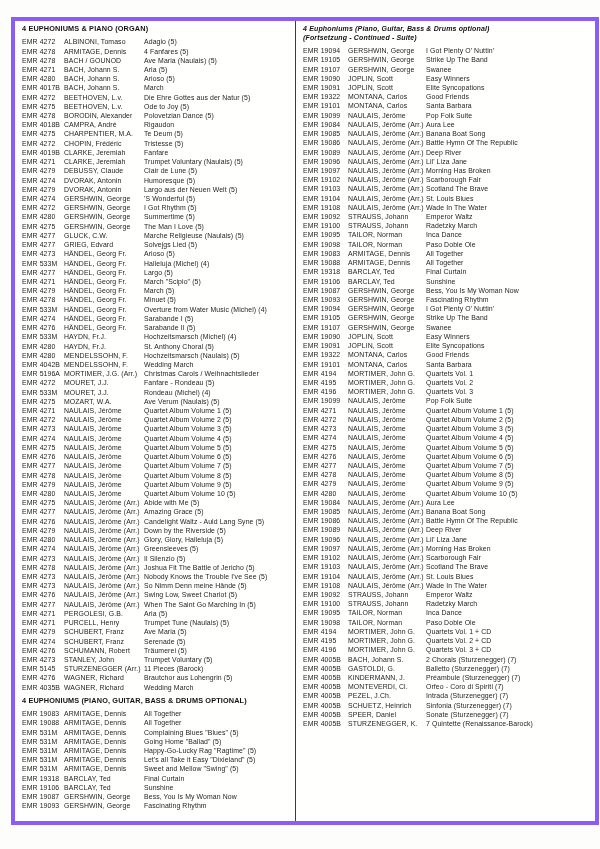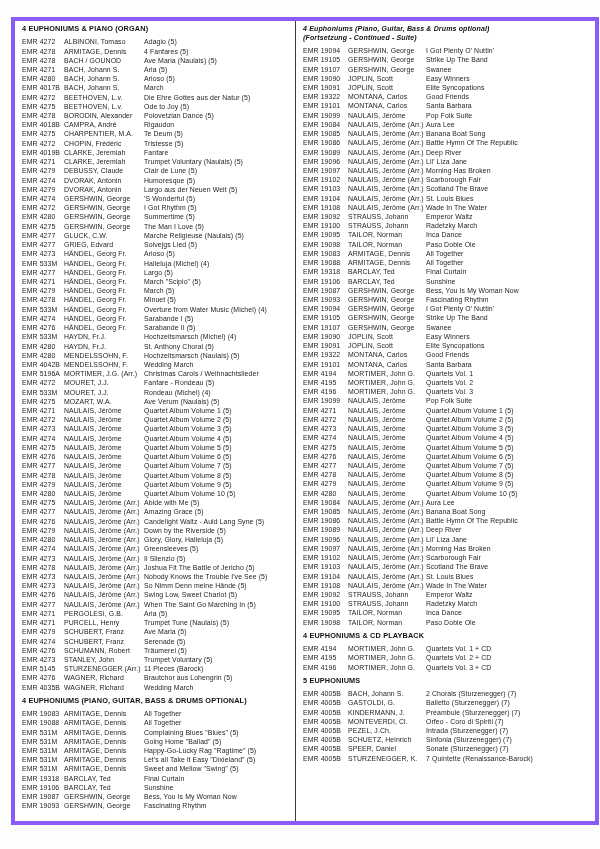--- a/index.html
+++ b/index.html
@@ -792,42 +792,36 @@
           <span class="c-code">EMR 19095</span>
           <span class="c-composer">TAILOR, Norman</span>
           <span class="c-title">Inca Dance</span>
         </div>
         <div class="row">
           <span class="c-code">EMR 19098</span>
           <span class="c-composer">TAILOR, Norman</span>
           <span class="c-title">Paso Doble Ole</span>
         </div>
       </div>
-      <div class="sec-head">
-        <div>4 EUPHONIUMS &amp; CD PLAYBACK</div>
-      </div>
       <div class="rows">
         <div class="row">
           <span class="c-code">EMR 4194</span>
           <span class="c-composer">MORTIMER, John G.</span>
           <span class="c-title">Quartets Vol. 1 + CD</span>
         </div>
         <div class="row">
           <span class="c-code">EMR 4195</span>
           <span class="c-composer">MORTIMER, John G.</span>
           <span class="c-title">Quartets Vol. 2 + CD</span>
         </div>
         <div class="row">
           <span class="c-code">EMR 4196</span>
           <span class="c-composer">MORTIMER, John G.</span>
           <span class="c-title">Quartets Vol. 3 + CD</span>
         </div>
-      </div>
-      <div class="sec-head">
-        <div>5 EUPHONIUMS</div>
       </div>
       <div class="rows">
         <div class="row">
           <span class="c-code">EMR 4005B</span>
           <span class="c-composer">BACH, Johann S.</span>
           <span class="c-title">2 Chorals (Sturzenegger) (7)</span>
         </div>
         <div class="row">
           <span class="c-code">EMR 4005B</span>
           <span class="c-composer">GASTOLDI, G.</span>

